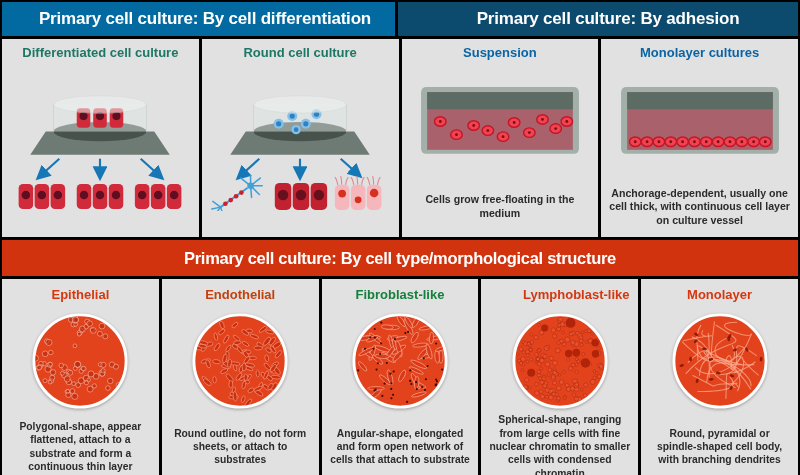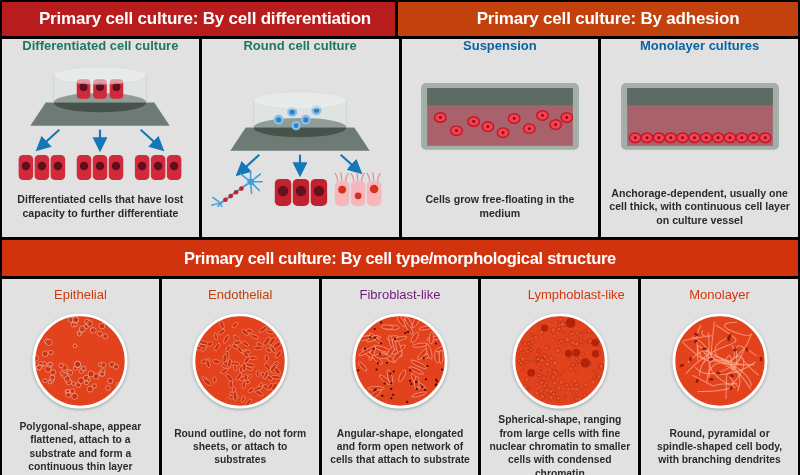--- a/index.html
+++ b/index.html
@@ -14,41 +14,41 @@
     color:#fff;font-weight:bold;font-size:17px;letter-spacing:-0.2px;
   }
   .row-top{display:flex;gap:3px;flex:0 0 198px;}
   .row-red{flex:0 0 36px;display:flex;align-items:center;justify-content:center;
     color:#fff;font-weight:bold;font-size:16.5px;letter-spacing:-0.3px;text-align:right;}
   .row-bottom{display:flex;gap:3px;flex:1;}
   .panel{
     flex:1;background:#E1E1E1;display:flex;flex-direction:column;align-items:center;
     overflow:hidden;
   }
-  .panel-title{font-size:13px;font-weight:bold;line-height:1.1;}
+  .panel-title{font-size:13px;font-weight:bold;margin-top:7px;line-height:1.1;}
   .illus{flex:1;display:flex;align-items:center;justify-content:center;width:100%;}
   .caption{
     font-size:10.6px;font-weight:600;color:#2B2B2B;text-align:center;line-height:1.28;
     padding:0 7px 9px;min-height:42px;display:flex;align-items:center;justify-content:center;
   }
-  .bpanel-title{font-size:13px;font-weight:normal;margin-top:9px;line-height:1.1;}
+  .bpanel-title{font-size:13px;font-weight:bold;margin-top:9px;line-height:1.1;}
   .micro{margin-top:7px;filter:drop-shadow(0 1px 1.5px rgba(0,0,0,0.30));}
   .bcaption{
     flex:1;font-size:10.3px;font-weight:600;color:#2B2B2B;text-align:center;line-height:1.3;
     padding:0 8px 7px;display:flex;align-items:center;justify-content:center;
   }
 </style>
 </head>
 <body>
 
 <div class="app">
 
   <div class="row-headers">
-    <div class="sec-header" style="background-color: #b91c1c; padding-left: 13px;">Primary cell culture: By cell differentiation</div>
-    <div class="sec-header" style="background-color: #c2410c; padding-left: 20px;">Primary cell culture: By adhesion</div>
+    <div class="sec-header" style="background-color: #0369a1; padding-left: 13px;">Primary cell culture: By cell differentiation</div>
+    <div class="sec-header" style="background-color: #0c4a6e; padding-left: 20px;">Primary cell culture: By adhesion</div>
   </div>
 
   <div class="row-top">
 
     <div class="panel">
       <div class="panel-title" style="color: rgb(30, 119, 101);">Differentiated cell culture</div>
       <div class="illus">
         <svg viewBox="0 0 192 128" width="186" height="124">
           <defs>
             <marker id="ah-a" markerWidth="8" markerHeight="8" refX="5.5" refY="3.5" orient="auto">
@@ -97,21 +97,20 @@
               <rect x="0" y="0" width="15" height="26" rx="4.5" fill="#D12B3B"></rect>
                 <rect x="16.5" y="0" width="15" height="26" rx="4.5" fill="#D12B3B"></rect>
                 <rect x="33" y="0" width="15" height="26" rx="4.5" fill="#D12B3B"></rect>
               <circle cx="7.5" cy="11.5" r="4.4" fill="#5E0E1E"></circle>
                 <circle cx="24" cy="11.5" r="4.4" fill="#5E0E1E"></circle>
                 <circle cx="40.5" cy="11.5" r="4.4" fill="#5E0E1E"></circle>
             </g>
           </g>
         </svg>
       </div>
-      <div class="caption">Differentiated cells that have lost capacity to further differentiate</div>
     </div>
 
     <div class="panel">
       <div class="panel-title" style="color: rgb(30, 119, 101);">Round cell culture</div>
       <div class="illus">
         <svg viewBox="0 0 192 128" width="186" height="124">
           <defs>
             <marker id="ah-b" markerWidth="8" markerHeight="8" refX="5.5" refY="3.5" orient="auto">
               <path d="M0,0 L7,3.5 L0,7 Z" fill="#1577B5"></path>
             </marker>
@@ -469,21 +468,21 @@
             <ellipse cx="62.55018581204581" cy="22.301188202374007" rx="3.2424720821902158" ry="1.8575963809154927" fill="rgba(200,45,15,0.9)" stroke="rgba(250,150,120,0.85)" stroke-width="0.8" transform="rotate(6.0743717243894935 62.55018581204581 22.301188202374007)"></ellipse>
             <ellipse cx="14.977564790179862" cy="37.89569518185286" rx="3.933905666973442" ry="1.8662731950636953" fill="rgba(200,45,15,0.9)" stroke="rgba(250,150,120,0.85)" stroke-width="0.8" transform="rotate(9.944578050635755 14.977564790179862 37.89569518185286)"></ellipse>
             <ellipse cx="43.65356324871661" cy="76.76089247729232" rx="3.886695459764451" ry="1.8528639330994339" fill="rgba(200,45,15,0.9)" stroke="rgba(250,150,120,0.85)" stroke-width="0.8" transform="rotate(91.8221492646262 43.65356324871661 76.76089247729232)"></ellipse>
             <ellipse cx="83.43977039811745" cy="23.395487242233678" rx="4.391836985759437" ry="1.6670109214726836" fill="rgba(200,45,15,0.9)" stroke="rgba(250,150,120,0.85)" stroke-width="0.8" transform="rotate(14.911713651381433 83.43977039811745 23.395487242233678)"></ellipse>
           </g>
         </svg>
       <div class="bcaption">Round outline, do not form sheets, or attach to substrates</div>
     </div>
 
     <div class="panel">
-      <div class="bpanel-title" style="color: #701a75;">Fibroblast-like</div>
+      <div class="bpanel-title" style="color: #15803d;">Fibroblast-like</div>
       <svg class="micro" viewBox="0 0 106 106" width="104" height="104">
           <defs>
             <clipPath id="clip-fibroblast-2">
               <circle cx="53" cy="53" r="45.5"></circle>
             </clipPath>
           </defs>
           <circle cx="53" cy="53" r="47" fill="#E2421C" stroke="#ffffff" stroke-width="3"></circle>
           <g clip-path="url(#clip-fibroblast-2)">
             <ellipse cx="88.71905585560408" cy="29.49460326291768" rx="8.648279577260837" ry="1.7248202306916938" fill="rgba(215,55,25,0.85)" stroke="rgba(250,165,135,0.8)" stroke-width="0.9" transform="rotate(168.9895814890042 88.71905585560408 29.49460326291768)"></ellipse>
             <ellipse cx="73.81374780884964" cy="36.800497520829055" rx="8.06421596778091" ry="1.8247726709814742" fill="rgba(215,55,25,0.85)" stroke="rgba(250,165,135,0.8)" stroke-width="0.9" transform="rotate(172.64760965947062 73.81374780884964 36.800497520829055)"></ellipse>

